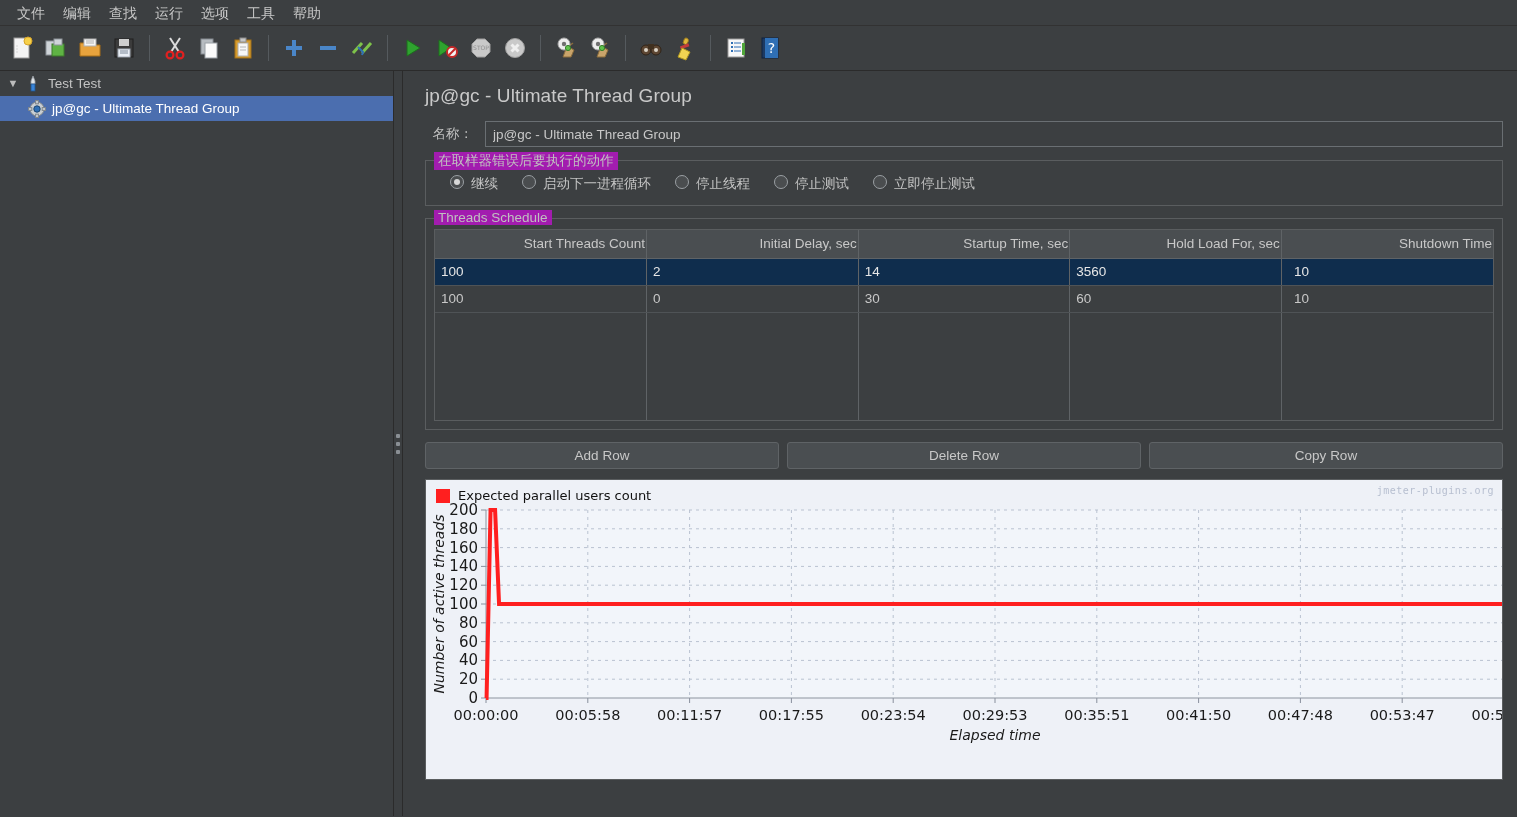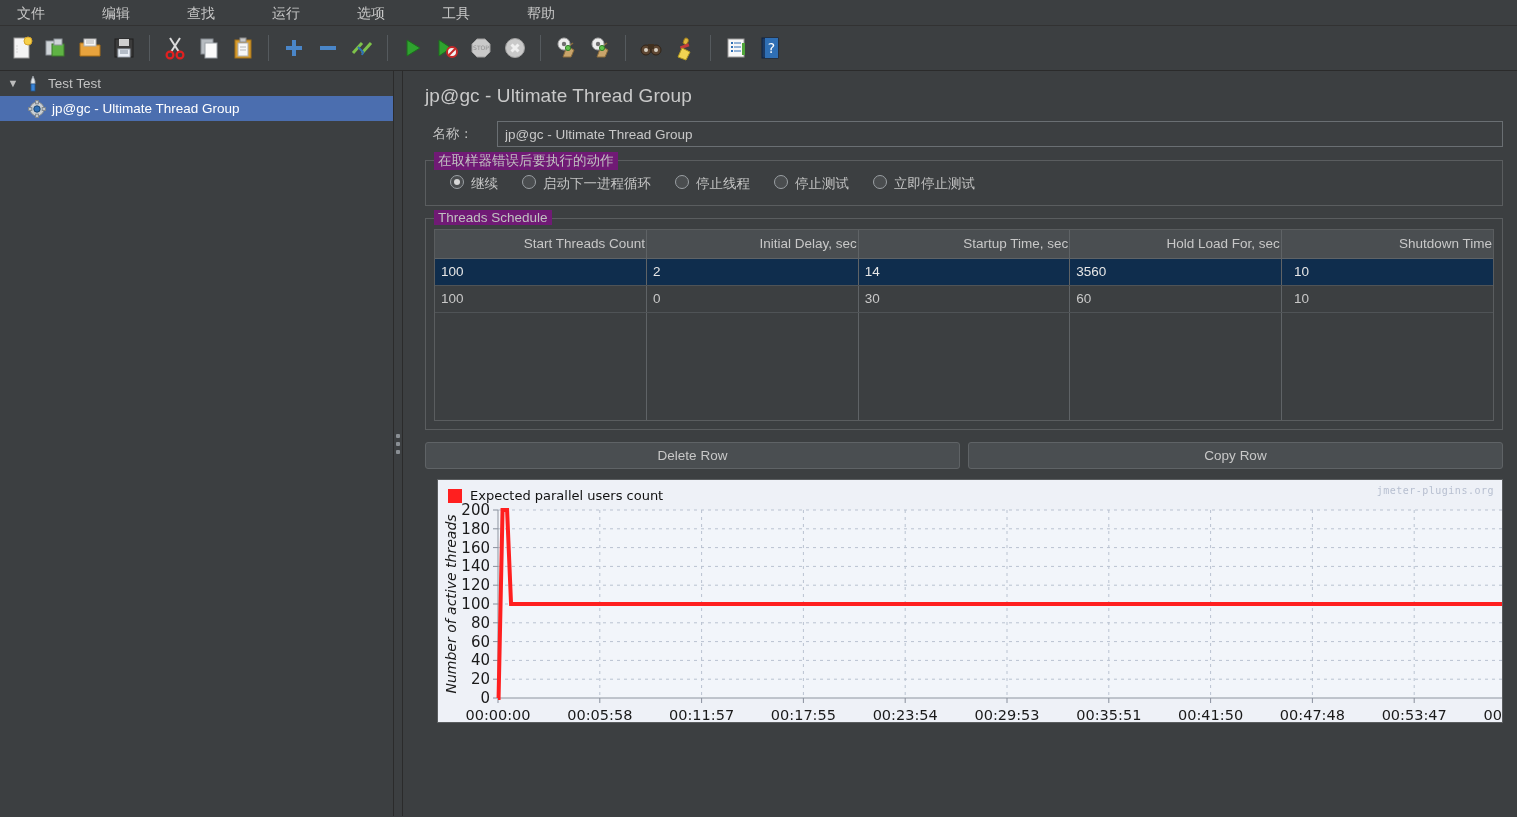--- a/index.html
+++ b/index.html
@@ -7,21 +7,21 @@
   body {
     width:1517px; height:817px; overflow:hidden;
     background:#3c3f41;
     font-family:"Liberation Sans","DejaVu Sans",sans-serif;
     color:#bbbbbb; font-size:13px;
     -webkit-font-smoothing:antialiased;
   }
   
   .menubar {
     height:26px; background:#3c3f41; display:flex; align-items:center;
-    padding-left:8px; border-bottom:1px solid #323232;gap:39px;
+    padding-left:8px; border-bottom:1px solid #323232;
   }
   .menu-item {
     padding:3px 9px; color:#c8c8c8; font-size:14px; line-height:18px; cursor:default;
   }
   
   .toolbar {
     height:45px; background:#3c3f41; display:flex; align-items:center;
     padding:0 6px; border-bottom:1px solid #2b2b2b; gap:2px;
   }
   .tb-btn {
@@ -55,30 +55,30 @@
   }
   .splitter .dots { display:flex; flex-direction:column; gap:4px; }
   .splitter .dots i { width:4px; height:4px; background:#8a8f94; display:block; border-radius:1px; }
   .right-pane {
     flex:1; background:#3c3f41; padding:14px 14px 0 18px; overflow:hidden; position:relative;
   }
   h1.page-title {
     margin:0 0 14px 4px; font-size:19px; font-weight:400; color:#c9c9c9; letter-spacing:.1px;
   }
   .field-row { display:flex; align-items:center; margin-bottom:13px; }
-  .field-label { width:52px; text-align:right; font-size:13.5px; color:#c0c0c0; margin-right:24px; }
+  .field-label { width:52px; text-align:right; font-size:13.5px; color:#c0c0c0; margin-right:12px; }
   .field-input {
     flex:1; height:26px; background:#3c3f41; border:1px solid #6a6f73;
     color:#c8c8c8; font-size:13.5px; padding:0 7px; line-height:24px;
     font-family:"Liberation Sans","DejaVu Sans",sans-serif;
   }
   
   .groupbox { position:relative; border:1px solid #5a5d5f; margin:0 0 12px 4px; padding:12px 10px 10px; }
   .groupbox > .gb-title {
-    position:absolute; top:-9px; left:8px; background:#701a75; padding:0 4px;
+    position:absolute; top:-9px; left:8px; background:#a21caf; padding:0 4px;
     font-size:13.5px; color:#c0c0c0;
   }
   .radio-row { display:flex; align-items:center; gap:0; padding:2px 6px 2px 14px; }
   .radio-opt { display:flex; margin-right:24px; cursor:default;font-family:Liberation Mono, monospace; }
   .radio-mark {
     width:14px; height:14px; border-radius:50%; border:1px solid #9a9fa3;
     background:#4a4d4f; margin-right:7px; position:relative; flex:none;
   }
   .radio-opt.checked .radio-mark::after {
     content:""; position:absolute; left:3px; top:3px; width:6px; height:6px;
@@ -104,22 +104,22 @@
   table.sched tr.filler td { height:36px; border-bottom:none; background:#3c3f41; }
   
   .rowbtns { display:flex; gap:8px; margin:12px 0 10px 4px; }
   .rowbtn {
     flex:1; height:27px; background:#4a4e51; border:1px solid #5f6366; border-radius:3px;
     color:#c8c8c8; font-size:13.5px; display:flex; align-items:center; justify-content:center;
     cursor:default; font-family:"Liberation Sans","DejaVu Sans",sans-serif;
   }
   
   .chart-box {
-    margin-left:16px; background:#eef1f7; border:1px solid #5a5d5f; position:relative;
-    height:244px; overflow:hidden;
+    margin-left:4px; background:#eef1f7; border:1px solid #5a5d5f; position:relative;
+    height:301px; overflow:hidden;
   }
   .chart-legend {
     position:absolute; left:10px; top:8px; display:flex; align-items:center; gap:8px;
     font-size:13px; color:#111; font-family:"DejaVu Sans",sans-serif;
   }
   .legend-swatch { width:14px; height:14px; background:#ff1f1f; display:block; }
   .watermark {
     position:absolute; right:8px; top:5px; font-size:10px; color:#b7bfd0;
     font-family:"DejaVu Sans Mono",monospace; letter-spacing:.5px;
   }
@@ -459,20 +459,21 @@
                 <td></td>
               <td></td>
                 <td></td>
             </tr>
           </tbody>
         </table>
       </div>
     </div>
 
     <div class="rowbtns">
+      <div class="rowbtn">Add Row</div>
       <div class="rowbtn">Delete Row</div>
       <div class="rowbtn">Copy Row</div>
     </div>
 
     <div class="chart-box">
       <div class="chart-legend">
         <span class="legend-swatch"></span>
         <span>Expected parallel users count</span>
       </div>
       <div class="watermark">jmeter-plugins.org</div>

